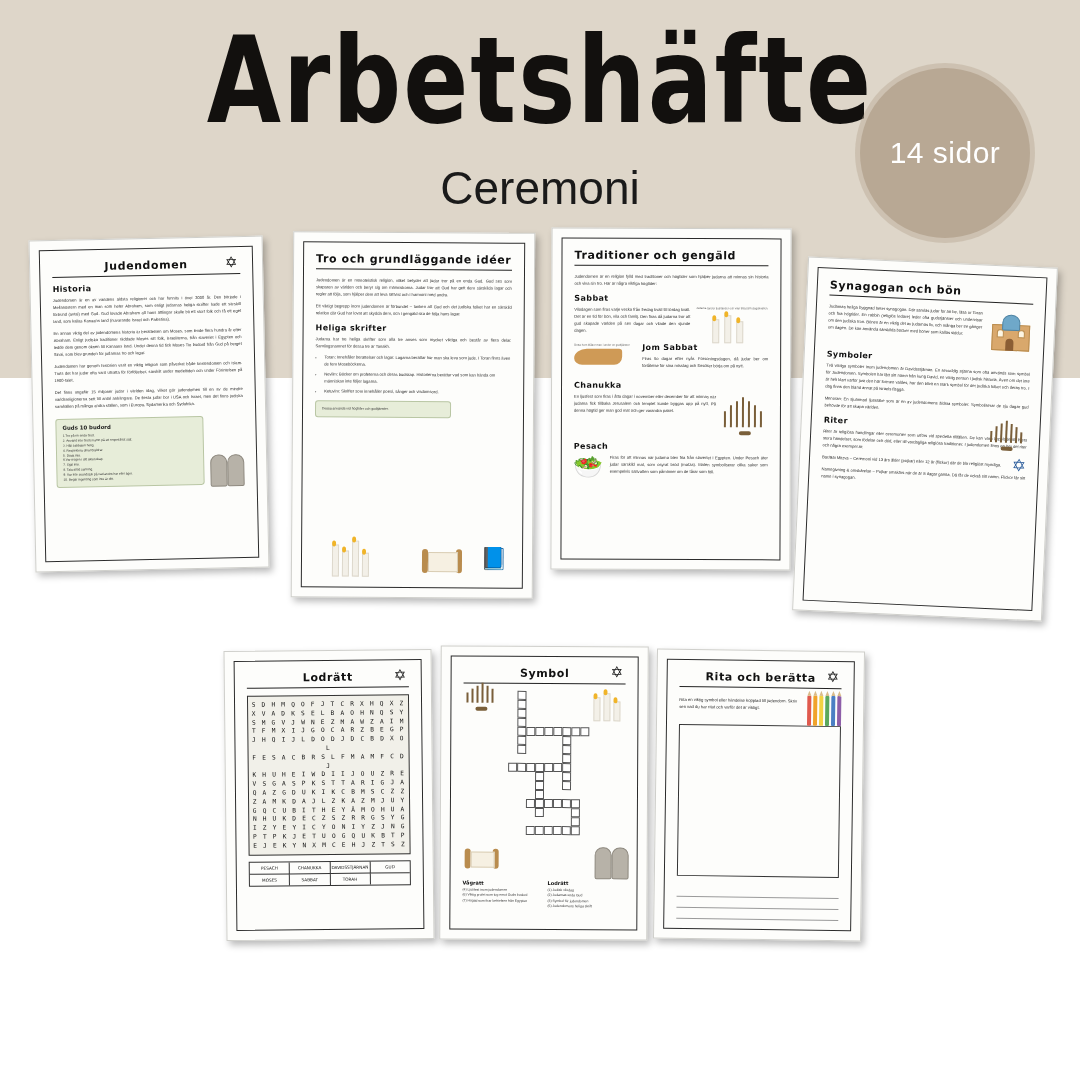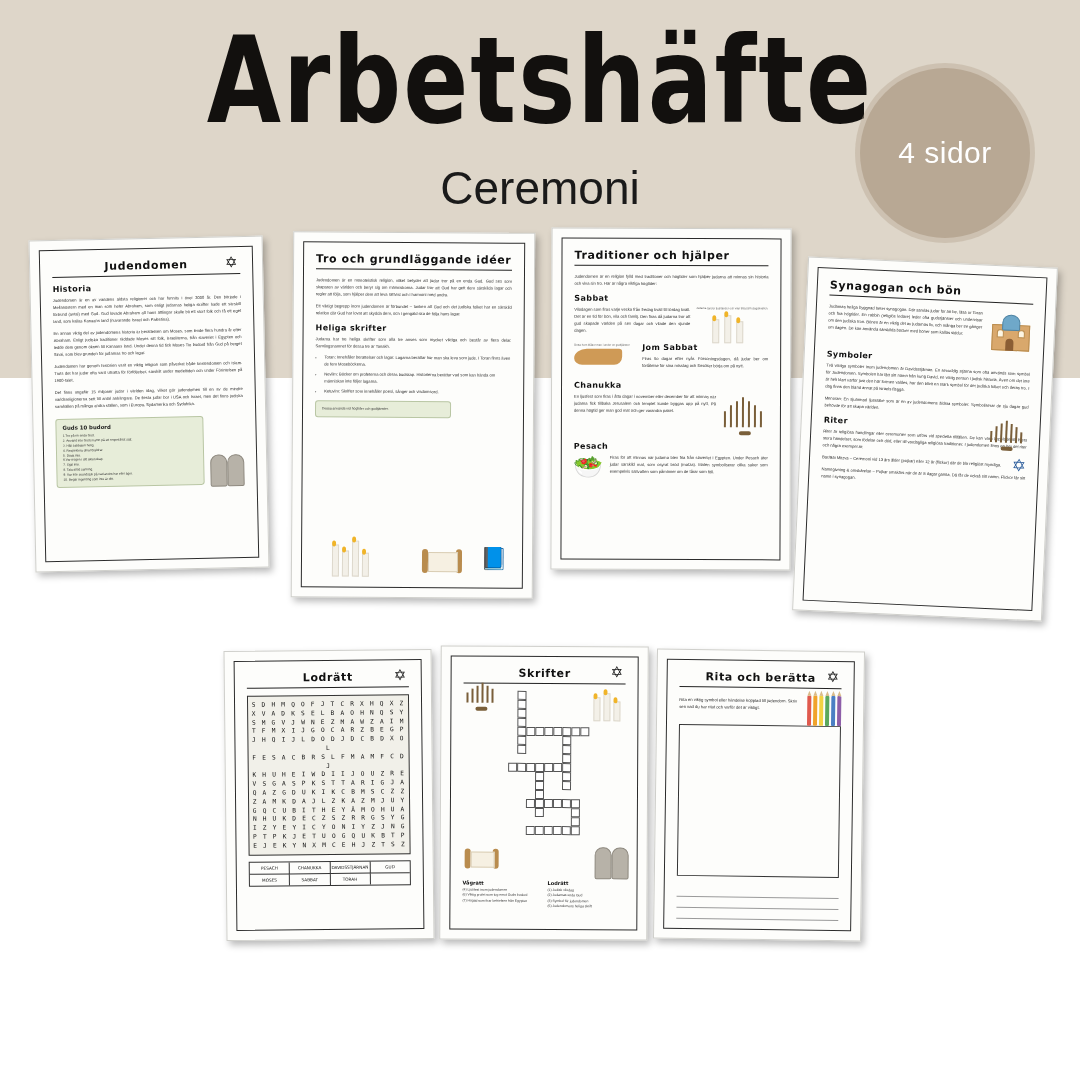--- a/index.html
+++ b/index.html
@@ -172,21 +172,21 @@
 <div id="stage">
   <div class="bg-top"></div>
   <div class="bg-bottom"></div>
 
   <div class="title-wrap">
     <div class="title-main">Arbetshäfte</div>
     <div class="title-sub">Ceremoni</div>
   </div>
 
   <div class="badge">
-    <span>4 sidor</span>
+    <span>14 sidor</span>
   </div>
 
   <div class="sheet" style="left:32px;top:238px;width:232px;height:330px;transform:rotate(-1.2deg);">
     <div class="inner">
       <div class="pg-title">
         <span>Judendomen</span>
         <span class="star emoji">✡</span>
       </div>
       <h4 class="sec">Historia</h4>
       <p class="body">Judendomen är en av världens äldsta religioner och har funnits i över 3000 år. Den började i Mellanöstern med en man som heter Abraham, som enligt judarnas heliga skrifter hade ett särskilt förbund (avtal) med Gud. Gud lovade Abraham att hans ättlingar skulle bli ett stort folk och få ett eget land, som kallas Kanaans land (nuvarande Israel och Palestina).</p>
@@ -251,21 +251,21 @@
         <div class="candle" style="left:36px;height:22px;"></div>
           <div class="flame" style="left:36px;bottom:22px;"></div>
       </div>
       <div class="ill emoji" style="right:14px;bottom:16px;font-size:22px;">📘</div>
     </div>
   </div>
 
   <div class="sheet" style="left:551px;top:228px;width:238px;height:340px;transform:rotate(0.2deg);">
     <div class="inner">
       <div class="pg-title left">
-        <span>Traditioner och hjälper</span>
+        <span>Traditioner och gengäld</span>
       </div>
       <p class="body">Judendomen är en religion fylld med traditioner och högtider som hjälper judarna att minnas sin historia och viva sin tro. Här är några viktiga högtider:</p>
 
       <h4 class="sec">Sabbat</h4>
       <div style="display:flex;gap:6px;">
         <p class="body" style="flex:1;">Vilodagen som firas varje vecka från fredag kväll till lördag kväll. Det är en tid för bön, vila och familj. Den firas då judarna tror att gud skapade världen på sex dagar och vilade den sjunde dagen.</p>
         <div style="width:72px;position:relative;">
           <div class="tiny" style="font-size:2.8px;text-align:center;color:#555;">Judarna tänder ljus/tänder och vilar tills på fredagskvällen.</div>
           <div style="position:relative;height:30px;margin-top:2px;">
             <div class="candle" style="left:16px;height:22px;"></div>
@@ -419,21 +419,21 @@
           <div class="wcell">TORAH</div>
           <div class="wcell"></div>
         </div>
       </div>
     </div>
   </div>
 
   <div class="sheet" style="left:440px;top:646px;width:206px;height:292px;transform:rotate(0.3deg);">
     <div class="inner">
       <div class="pg-title">
-        <span>Skrifter</span>
+        <span>Symbol</span>
         <span class="star emoji">✡</span>
       </div>
 
       <div class="cw">
 
         <div class="cw-cell" style="left:48px;top:0px;"></div>
         <div class="cw-cell" style="left:48px;top:9px;"></div>
         <div class="cw-cell" style="left:48px;top:18px;"></div>
         <div class="cw-cell" style="left:48px;top:27px;"></div>
         <div class="cw-cell" style="left:48px;top:36px;"></div>

